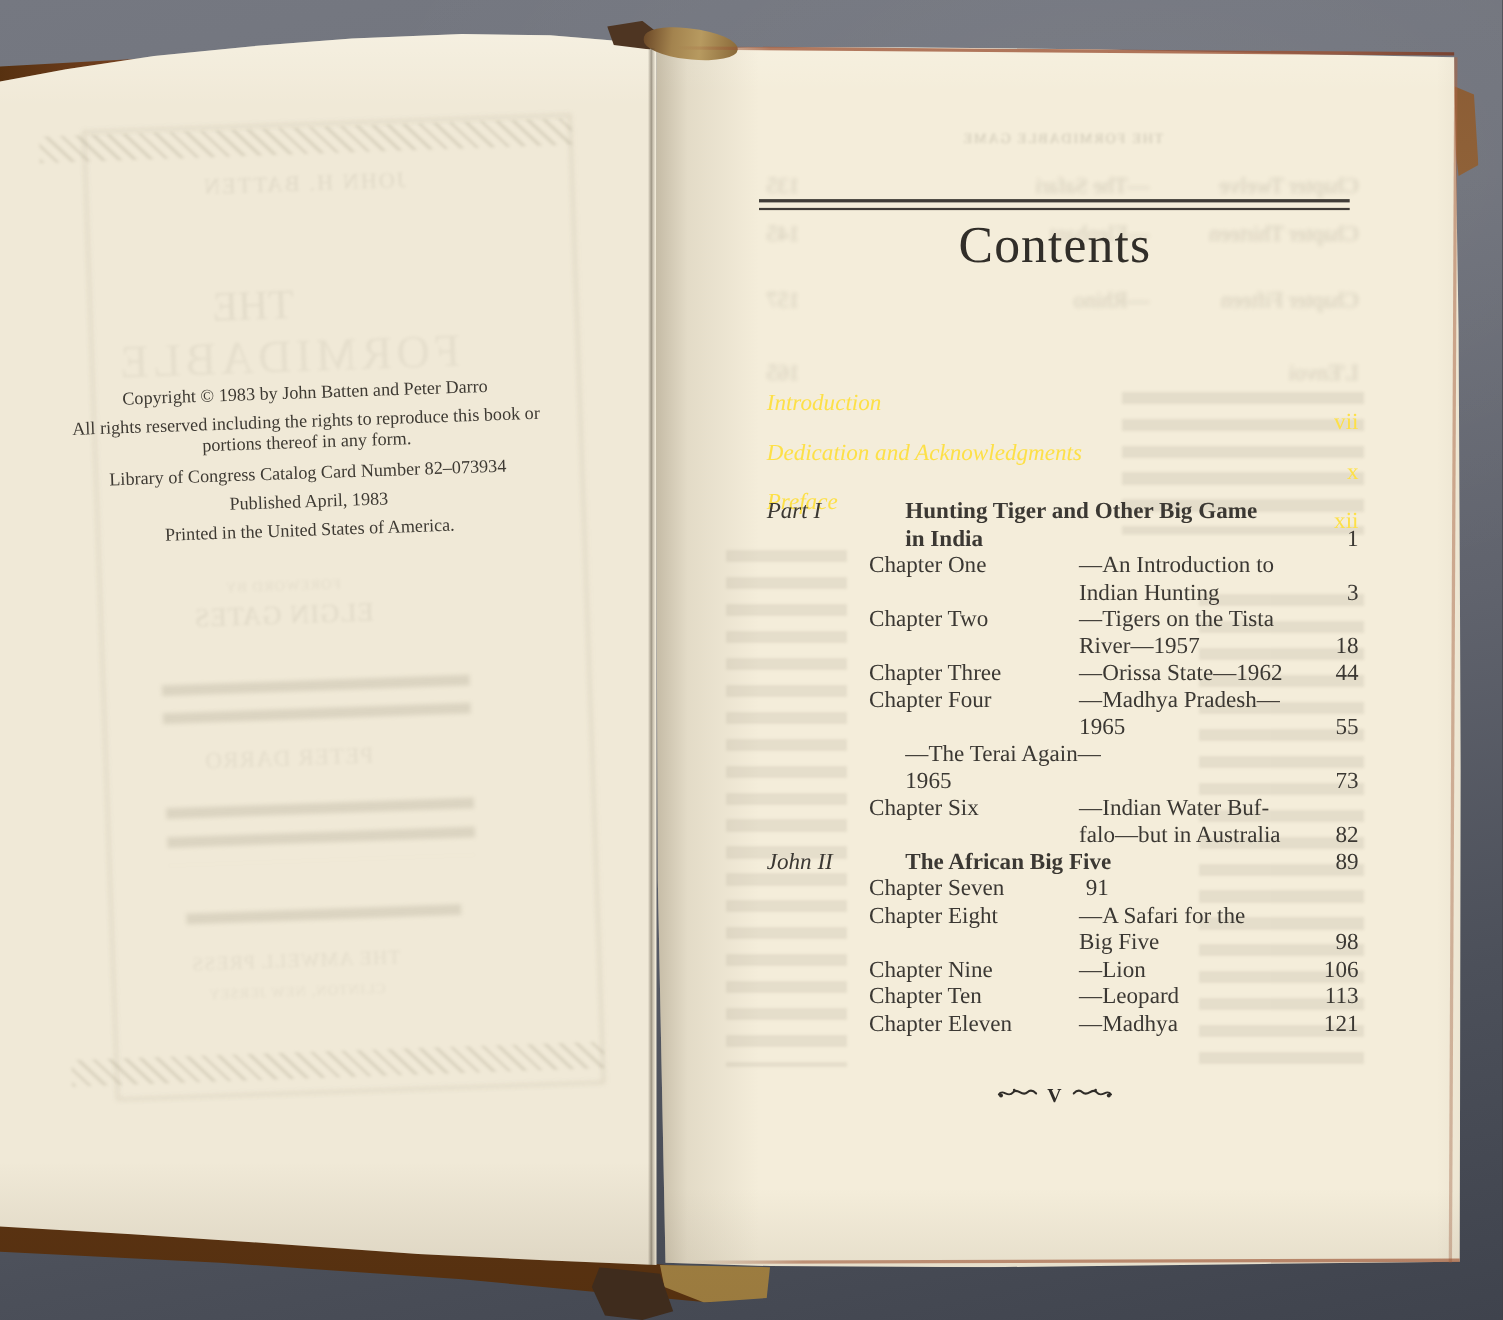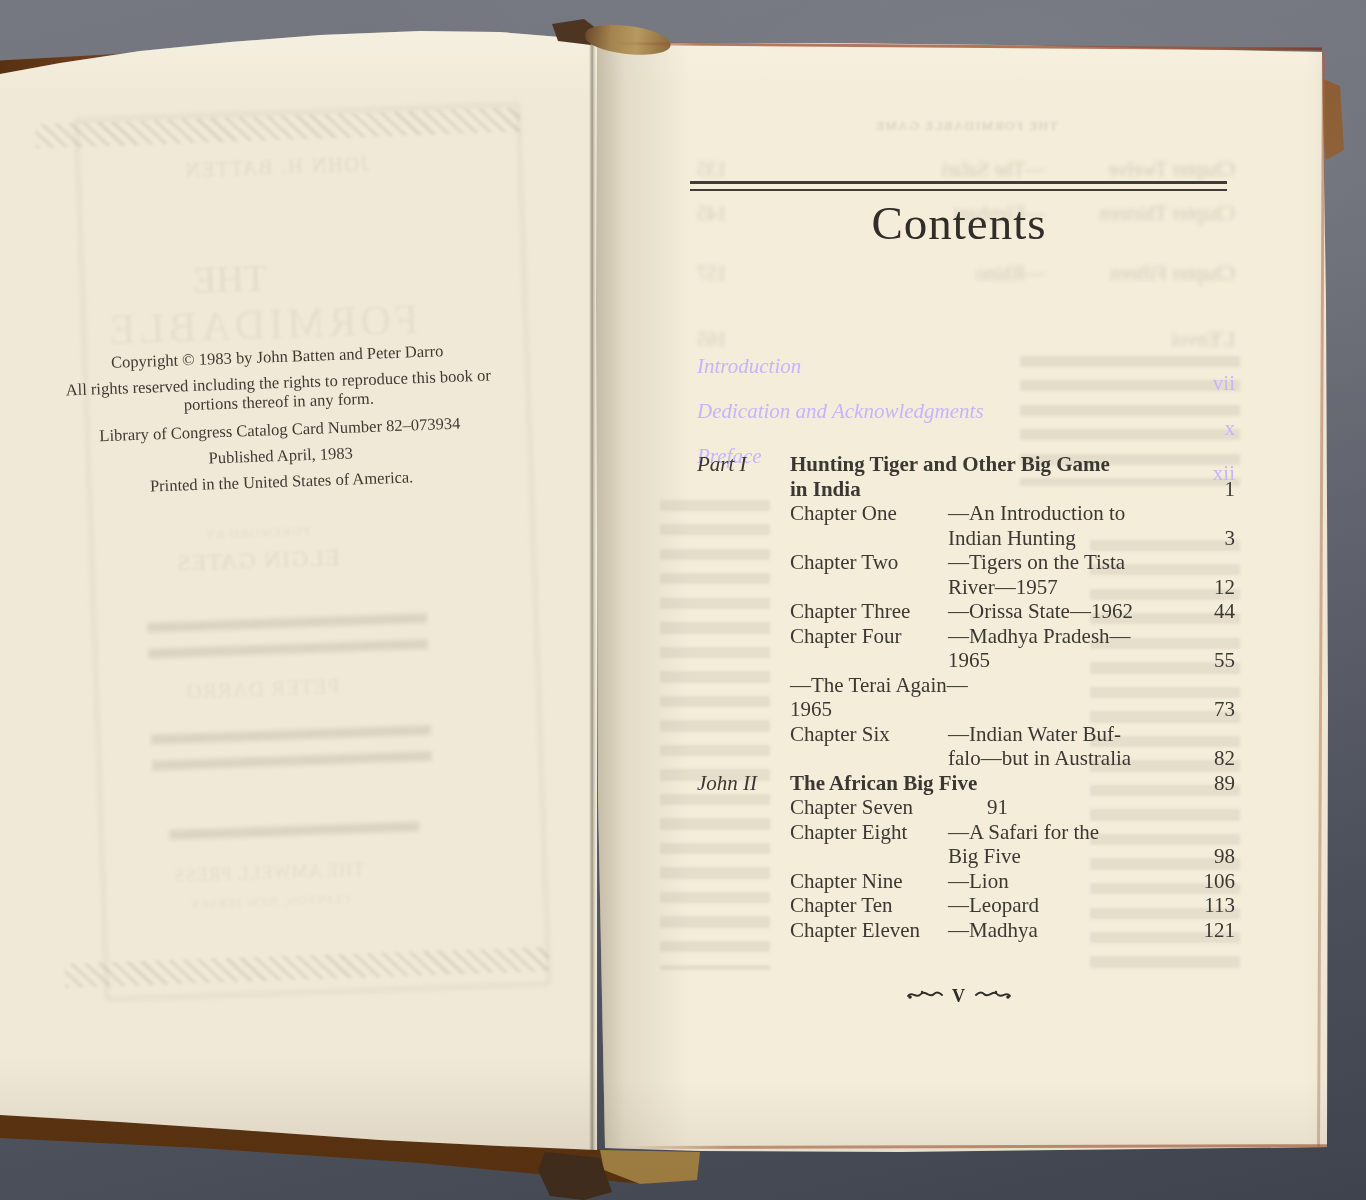--- a/index.html
+++ b/index.html
@@ -66,32 +66,32 @@
       font-size:20px;}
   .rg-row{position:absolute;left:0;width:538px;display:flex;}
   .rg-name{width:190px;flex:none;}
   .rg-desc{flex:1;}
   .rg-num{width:55px;text-align:right;flex:none;}
   .rg-tex{opacity:.42;filter:blur(1.5px);
       background:repeating-linear-gradient(180deg,rgba(139,132,113,.35) 0 11px,transparent 11px 24.5px);}
   
   .rule{left:690px;top:181px;width:537px;height:5px;border-top:3px solid #403c37;border-bottom:2px solid #403c37;}
   .title{left:690px;top:196px;width:538px;text-align:center;font-size:47px;color:#312e29;letter-spacing:1px;}
-  .front{left:697px;top:352px;width:538px;font-size:21px;line-height:28px;color:#c4b5fd;}
+  .front{left:697px;top:352px;width:538px;font-size:21px;line-height:28px;color:#fde047;}
   .f-row{display:flex;}
   .f-title{flex:1;font-style:italic;}
   .f-page{width:60px;text-align:right;margin-top:17px;}
   .toc{left:697px;top:452px;width:538px;font-size:21px;line-height:24.5px;color:#3b3833;}
   .t-row{display:flex;align-items:stretch;}
   .c-part{width:93px;flex:none;font-style:italic;}
   .c-name{width:158px;flex:none;}
   .c-desc{flex:1;}
   .c-title{flex:1;font-weight:700;}
   .c-page{width:60px;flex:none;display:flex;align-items:flex-end;justify-content:flex-end;}
-  .pre{white-space:pre-line;}
+  .pre{white-space:pre-line;margin-left:33px;}
   .ornament{left:690px;top:986px;width:538px;display:flex;align-items:center;justify-content:center;
       gap:9px;color:#2f2c28;}
   .orn-v{font-size:18px;font-weight:700;letter-spacing:1px;}
   .z1{z-index:1}.z2{z-index:2}.z3{z-index:3}.z4{z-index:4}.z5{z-index:5}
 </style>
 </head>
 <body>
 
 <div class="scene">
 
@@ -189,21 +189,21 @@
       <span class="c-name">Chapter One</span>
       <span class="c-desc pre">—An Introduction to
 Indian Hunting</span>
       <span class="c-page">3</span>
     </div>
     <div class="t-row">
       <span class="c-part"></span>
       <span class="c-name">Chapter Two</span>
       <span class="c-desc pre">—Tigers on the Tista
 River—1957</span>
-      <span class="c-page">12</span>
+      <span class="c-page">18</span>
     </div>
     <div class="t-row">
       <span class="c-part"></span>
       <span class="c-name">Chapter Three</span>
       <span class="c-desc pre">—Orissa State—1962</span>
       <span class="c-page">44</span>
     </div>
     <div class="t-row">
       <span class="c-part"></span>
       <span class="c-name">Chapter Four</span>

